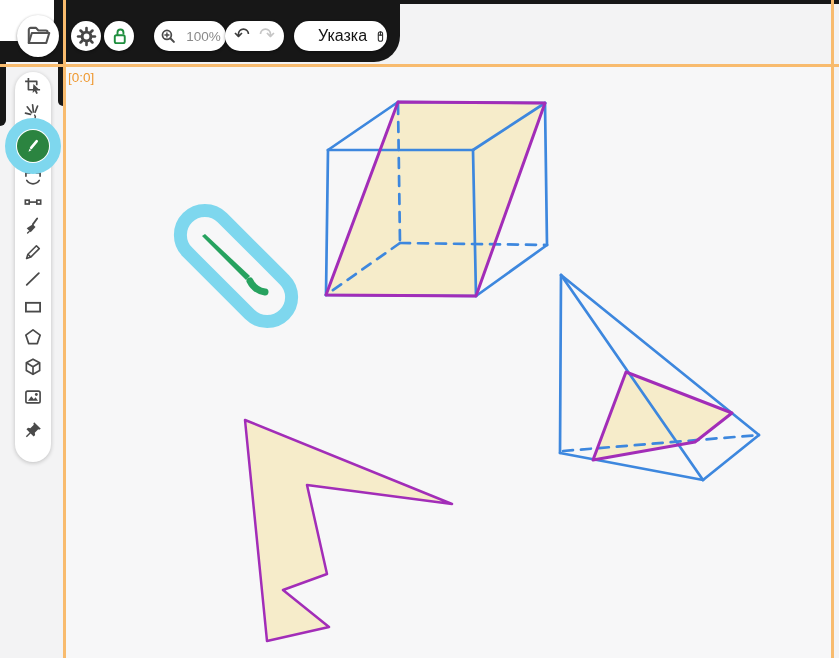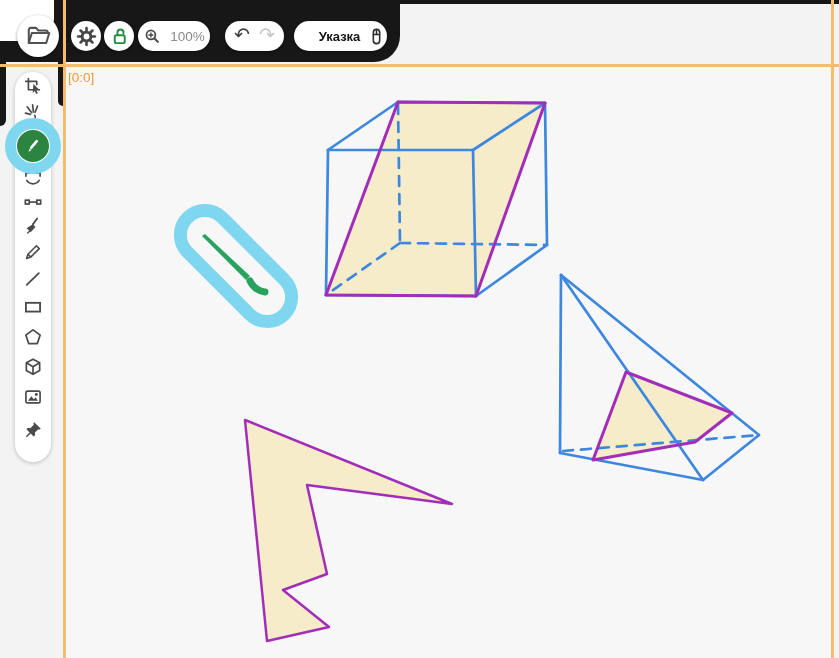--- a/index.html
+++ b/index.html
@@ -21,27 +21,27 @@
   .oline.h1{left:0;top:64px;width:839px;height:3px;}
   .origin-label{position:absolute;left:68px;top:70px;color:#ef9930;font-size:13.5px;z-index:6;}
   
   .cbtn{position:absolute;border-radius:999px;background:#fff;box-shadow:0 1px 3px rgba(0,0,0,.45);
         display:flex;align-items:center;justify-content:center;z-index:12;}
   .tab-corner{position:absolute;left:0;top:0;width:54px;height:41px;background:#fff;
               border-bottom-right-radius:22px;z-index:11;}
   .btn-folder{left:17px;top:15px;width:42px;height:42px;}
   .btn-gear{left:71px;top:21px;width:30px;height:30px;}
   .btn-lock{left:104px;top:21px;width:30px;height:30px;}
-  .pill-zoom{left:138px;top:21px;width:72px;height:30px;gap:8px;}
+  .pill-zoom{left:154px;top:21px;width:72px;height:30px;gap:8px;}
   .zoom-text{font-size:13.5px;color:#8a8a8a;}
   .pill-undo{left:225px;top:21px;width:59px;height:30px;gap:9px;}
   .undo-glyph{font-size:19px;line-height:1;color:#3d3d3d;margin-top:-3px;}
   .redo-glyph{font-size:19px;line-height:1;color:#c6c6c6;margin-top:-3px;}
   .pill-pointer{left:294px;top:21px;width:93px;height:30px;gap:7px;}
-  .pointer-text{font-size:13px;font-weight:bold;color:#141414;margin-left:24px;}
+  .pointer-text{font-size:16px;font-weight:normal;color:#141414;margin-left:24px;}
   
   .sidebar{position:absolute;left:15px;top:72px;width:36px;height:390px;background:#fff;
            border-radius:18px;box-shadow:0 1px 4px rgba(0,0,0,.22);z-index:10;}
   .tool{position:absolute;width:20px;height:20px;z-index:11;display:flex;align-items:center;justify-content:center;}
   
   .sel-ring{position:absolute;border-style:solid;border-radius:50%;z-index:13;box-sizing:border-box;}
   .sel-circle{position:absolute;left:17px;top:130px;width:32px;height:32px;border-radius:50%;
               background:#2b8440;z-index:14;display:flex;align-items:center;justify-content:center;}
   
   .capsule{position:absolute;border-style:solid;border-radius:40px;box-sizing:border-box;z-index:7;}

